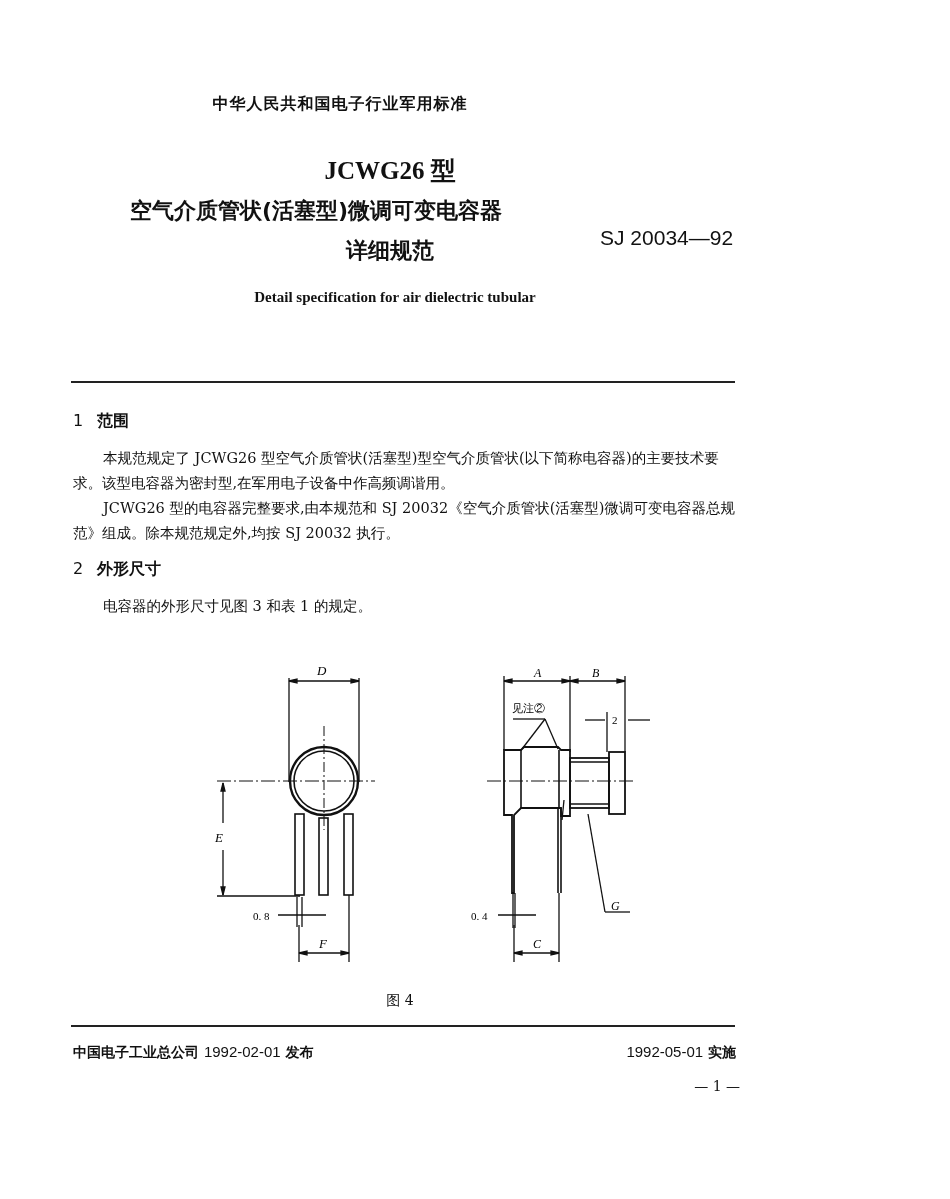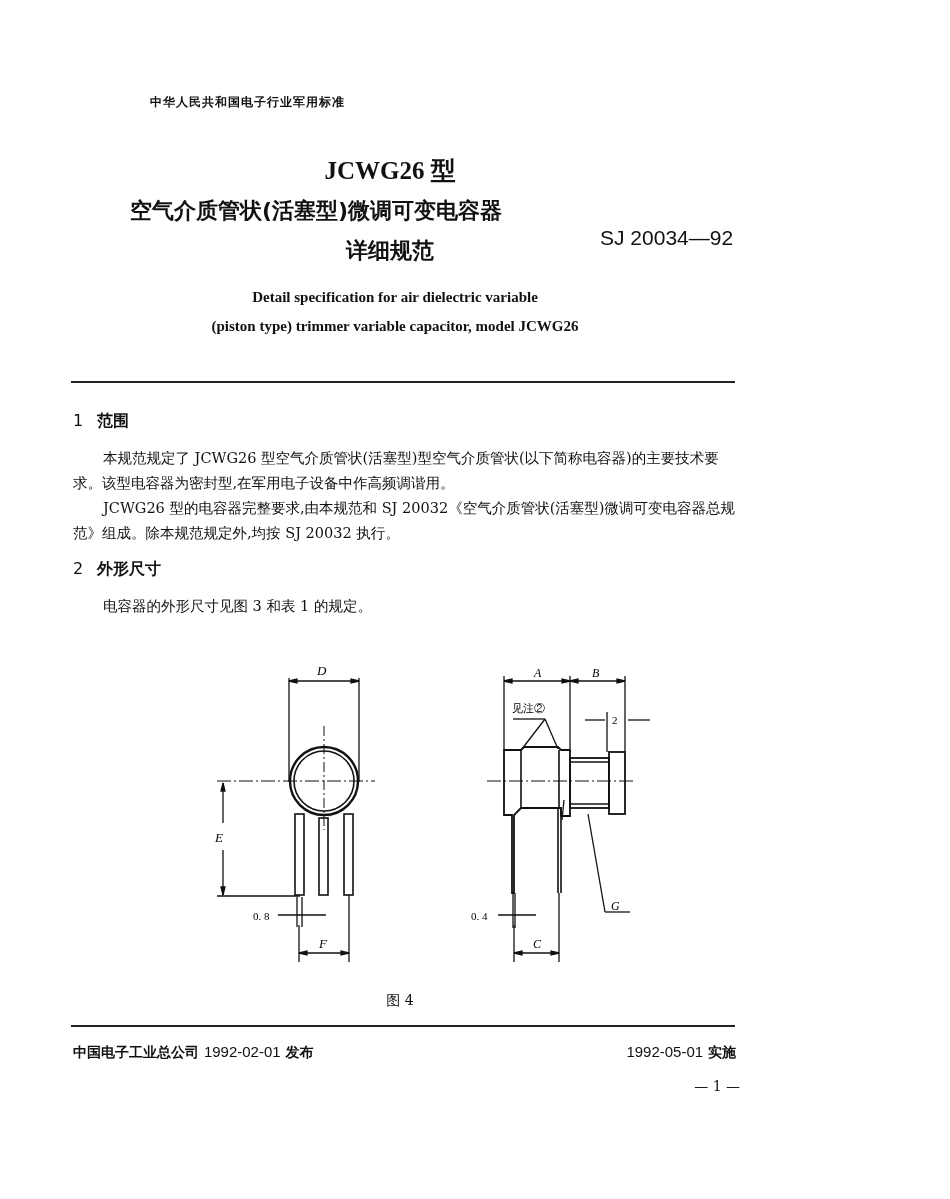--- a/index.html
+++ b/index.html
@@ -12,21 +12,22 @@
       height: 1199px;
       position: relative;
       overflow: hidden;
       color: #111;
       font-family: "DejaVu Sans", sans-serif;
     }
     .abs { position: absolute; }
 
     .std-org {
       left: 150px; top: 94px; width: 380px;
-      font-size: 12px; font-weight: bold; letter-spacing: 1px;
+      font-size: 16px; font-weight: bold; letter-spacing: 1px;
+      text-align: center;
       font-family: "DejaVu Sans", sans-serif;
     }
     .title-model {
       left: 290px; top: 154px; width: 200px; text-align: center;
       font-size: 25px; font-weight: bold;
       font-family: "Liberation Serif", serif;
     }
     .title-main {
       left: 130px; top: 196px; width: 450px; text-align: left;
       font-size: 22px; font-weight: bold;
@@ -82,22 +83,21 @@
   </style>
 </head>
 <body>
 
 <div class="abs std-org">中华人民共和国电子行业军用标准</div>
 <div class="abs title-model">JCWG26 型</div>
 <div class="abs title-main">空气介质管状(活塞型)微调可变电容器</div>
 <div class="abs title-sub">详细规范</div>
 <div class="abs std-code">SJ 20034—92</div>
 <div class="abs en-title">
-  <div>Detail specification for air dielectric variable</div>
-  <div>(piston type) trimmer variable capacitor, model JCWG26</div>
+  <div>Detail specification for air dielectric tubular</div>
 </div>
 
 <div class="abs rule" style="top:381px;"></div>
 
 <div class="abs sec-head" style="top:411px;">
   <span class="num">1</span><span>范围</span>
 </div>
 <div class="abs para" style="top:446px;">本规范规定了 JCWG26 型空气介质管状(活塞型)型空气介质管状(以下简称电容器)的主要技术要求。该型电容器为密封型,在军用电子设备中作高频调谐用。</div>
 <div class="abs para" style="top:496px;">JCWG26 型的电容器完整要求,由本规范和 SJ 20032《空气介质管状(活塞型)微调可变电容器总规范》组成。除本规范规定外,均按 SJ 20032 执行。</div>
 

